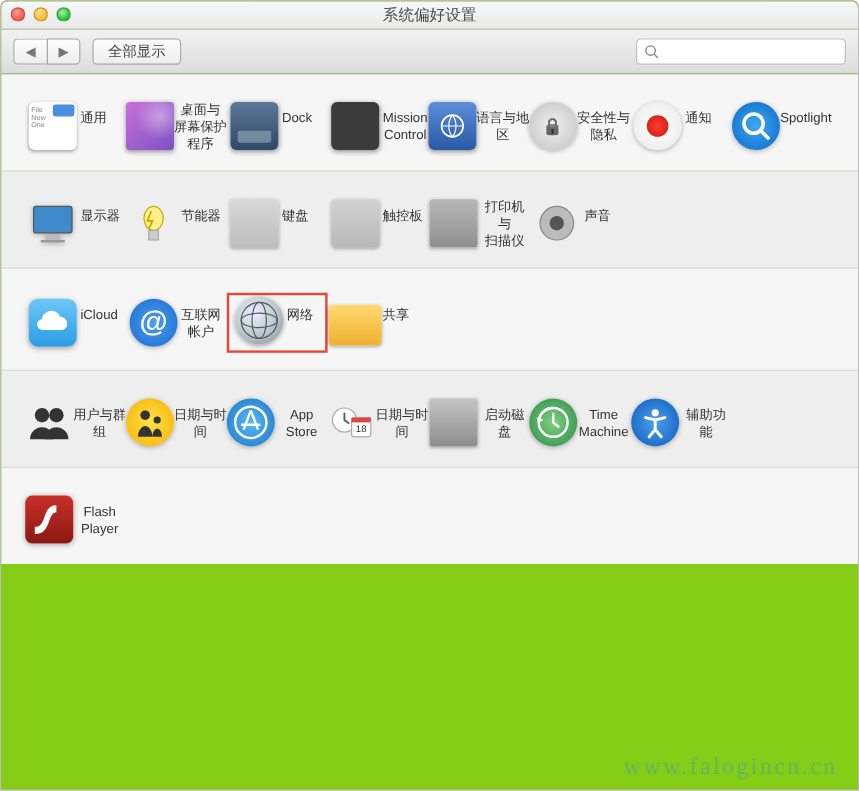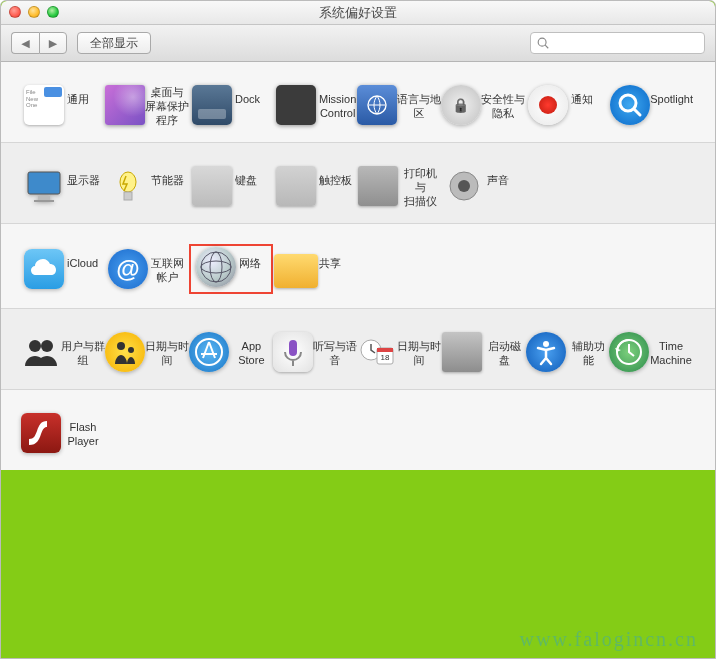--- a/index.html
+++ b/index.html
@@ -311,73 +311,62 @@
             <svg viewBox="0 0 40 40">
               <circle cx="20" cy="20" r="13" fill="none" stroke="#fff" stroke-width="2"></circle>
               <path d="M20 10l-6 16M20 10l6 16M12 22h16" stroke="#fff" stroke-width="2" fill="none"></path>
             </svg>
           </div>
         </div>
       <div class="label">App Store</div>
     </div>
     <div class="item">
       <div class="iconbox">
-          <div class="ico dictation">
-            <svg viewBox="0 0 40 40">
-              <rect x="16" y="8" width="8" height="16" rx="4" fill="#8a52c4"></rect>
-              <path d="M12 20c0 5 4 8 8 8s8-3 8-8M20 28v6" stroke="#888" stroke-width="2" fill="none"></path>
-            </svg>
-          </div>
-        </div>
-      <div class="label">听写与语音</div>
-    </div>
-    <div class="item">
-      <div class="iconbox">
           <div class="ico datetime">
             <svg viewBox="0 0 40 40">
               <circle cx="14" cy="18" r="10" fill="#fff" stroke="#aaa"></circle>
               <path d="M14 12v6l4 3" stroke="#555" stroke-width="1.5" fill="none"></path>
               <rect x="20" y="16" width="16" height="16" rx="2" fill="#fff" stroke="#aaa"></rect>
               <rect x="20" y="16" width="16" height="4" fill="#d44"></rect>
               <text x="28" y="28" font-size="8" fill="#333" text-anchor="middle">18</text>
             </svg>
           </div>
         </div>
       <div class="label">日期与时间</div>
     </div>
     <div class="item">
       <div class="iconbox">
           <div class="ico startup"></div>
         </div>
       <div class="label">启动磁盘</div>
     </div>
     <div class="item">
       <div class="iconbox">
-          <div class="ico accessibility">
-            <svg viewBox="0 0 40 40">
-              <circle cx="20" cy="12" r="3" fill="#fff"></circle>
-              <path d="M12 16l8 2 8-2M20 18v8M20 26l-5 6M20 26l5 6" stroke="#fff" stroke-width="2.5" fill="none" stroke-linecap="round"></path>
-            </svg>
-          </div>
-        </div>
-      <div class="label">辅助功能</div>
-    </div>
-    <div class="item">
-      <div class="iconbox">
           <div class="ico timemachine">
             <svg viewBox="0 0 40 40">
               <circle cx="20" cy="20" r="12" fill="none" stroke="#fff" stroke-width="2"></circle>
               <path d="M20 12v8l5 4" stroke="#fff" stroke-width="2" fill="none"></path>
               <path d="M8 20c0-7 5-12 12-12" stroke="#fff" stroke-width="2" fill="none"></path>
               <path d="M6 16l2 4 4-2" fill="#fff"></path>
             </svg>
           </div>
         </div>
       <div class="label">Time Machine</div>
     </div>
+    <div class="item">
+      <div class="iconbox">
+          <div class="ico accessibility">
+            <svg viewBox="0 0 40 40">
+              <circle cx="20" cy="12" r="3" fill="#fff"></circle>
+              <path d="M12 16l8 2 8-2M20 18v8M20 26l-5 6M20 26l5 6" stroke="#fff" stroke-width="2.5" fill="none" stroke-linecap="round"></path>
+            </svg>
+          </div>
+        </div>
+      <div class="label">辅助功能</div>
+    </div>
   </div>
 
   <div class="section last">
     <div class="item">
       <div class="iconbox">
           <div class="ico flash">
             <svg viewBox="0 0 40 40">
               <path d="M26 8c-6 0-8 4-10 10-2 5-3 8-8 8v6c8 0 10-5 12-11 2-5 3-7 6-7z" fill="#fff"></path>
             </svg>
           </div>

